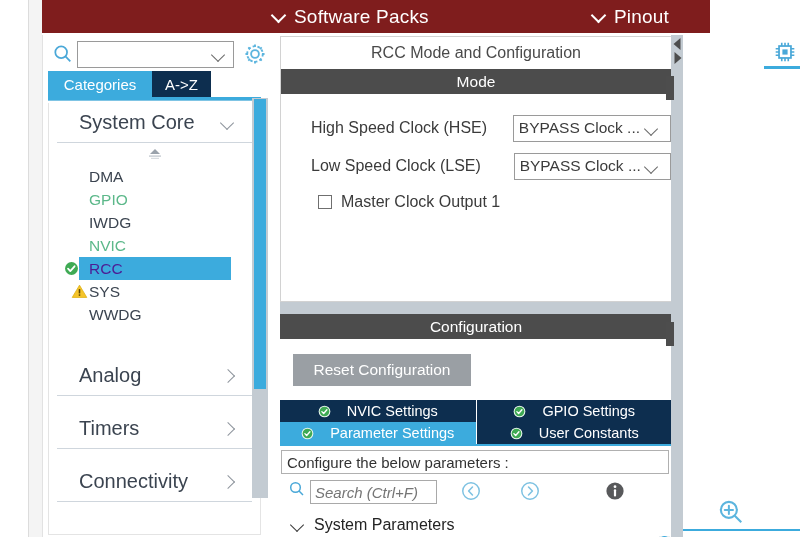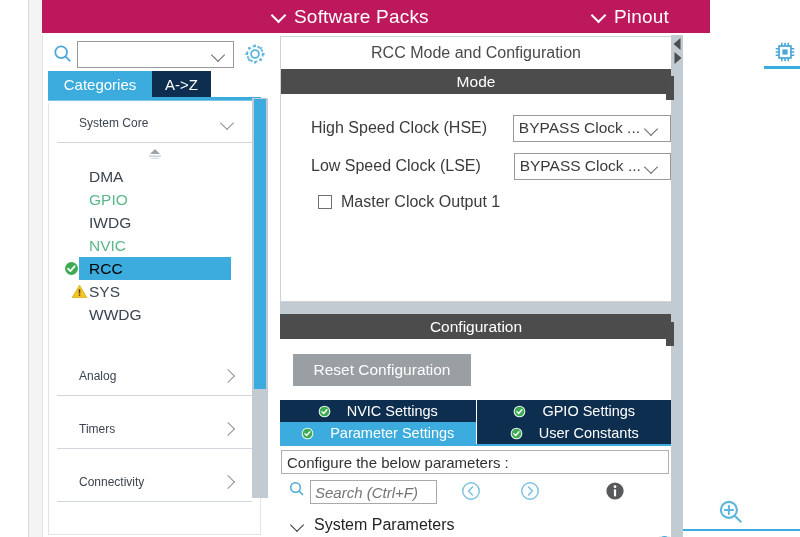--- a/index.html
+++ b/index.html
@@ -8,21 +8,21 @@
     overflow: hidden;
     background: #ffffff;
     font-family: "Liberation Sans", sans-serif;
     -webkit-font-smoothing: antialiased;
   }
   #app { position: relative; width: 800px; height: 537px; background: #fff; }
 
   
   .top-header {
     position: absolute; left: 42px; top: 0; width: 668px; height: 33px;
-    background: #be185d;
+    background: #7f1d1d;
     display: flex; align-items: center;
   }
   .hdr-menu {
     display: flex; align-items: center; gap: 9px;
     color: #ffffff; font-size: 19px; letter-spacing: .2px;
   }
   .hdr-menu.sw { position: absolute; left: 230px; }
   .hdr-menu.pin { position: absolute; left: 550px; }
   .chev-d {
     display: inline-block; width: 13px; height: 13px; position: relative; top: -2px;
@@ -91,21 +91,21 @@
     background: #7fc4e4;
   }
 
   .tree-area {
     position: absolute; left: 5px; top: 68px; width: 213px; height: 432px;
     border: 1px solid #e4e4e4; border-top: none; background: #fff; overflow: hidden;
   }
   .grp-head {
     position: relative; height: 40px;
     display: flex; align-items: center; padding: 0 16px 0 22px;
-    color: #3b4450; font-size: 12px;
+    color: #3b4450; font-size: 20px;
     border-bottom: 1px solid #cfd6dd;
     margin: 0 8px;
   }
   .grp-head .lbl { flex: 1; }
   .chev-dn-gray, .chev-rt-gray { width: 16px; height: 16px; position: relative; }
   .chev-dn-gray::before {
     content: ""; position: absolute; left: 2px; top: 3px; width: 9px; height: 9px;
     border-right: 1.7px solid #8d949c; border-bottom: 1.7px solid #8d949c;
     transform: rotate(45deg);
   }
@@ -117,21 +117,21 @@
   .scroll-hint {
     height: 22px; display: flex; align-items: center; justify-content: center;
   }
   .tree-list { padding: 0; }
   .tree-item {
     height: 23px; display: flex; align-items: center;
     padding-left: 40px; font-size: 15.5px; color: #3b4450;
     position: relative;
   }
   .tree-item.green { color: #5cb88a; align-items: center; }
-  .tree-item.selected { background: #3cabdd; color: #000000; margin-left: 30px; padding-left: 10px; width: 152px; }
+  .tree-item.selected { background: #3cabdd; color: #4c1d95; margin-left: 30px; padding-left: 10px; width: 152px; }
   .tree-item .badge { position: absolute; left: 22px; width: 17px; height: 17px; display: flex; align-items: center; }
   .tree-item.selected .badge { left: -16px; }
   .spacer-20 { height: 30px; }
   .spacer-10 { height: 13px; }
 
   
   .sb-track {
     position: absolute; left: 252px; top: 98px; width: 16px; height: 400px;
     background: #c3cbd2;
   }

